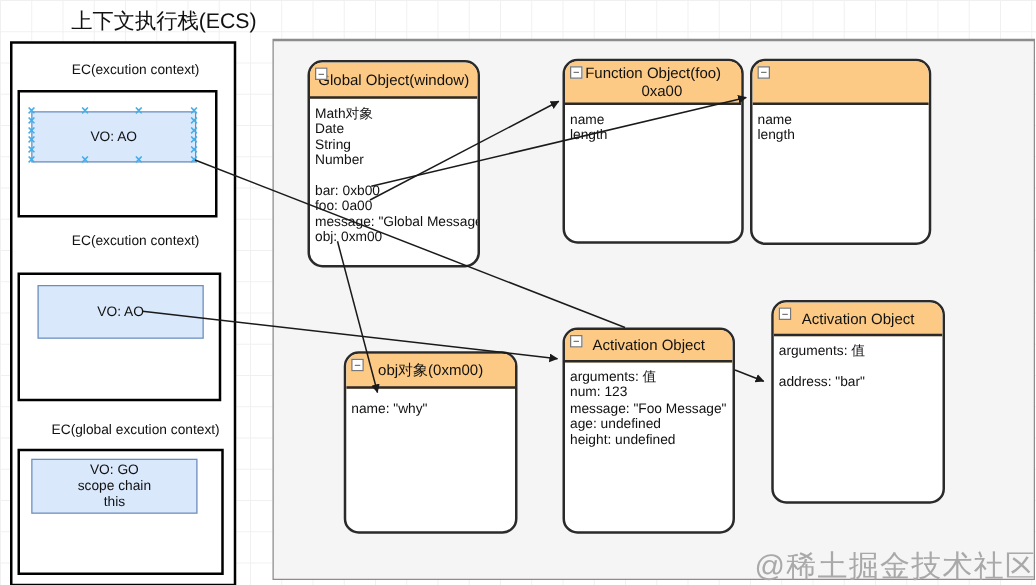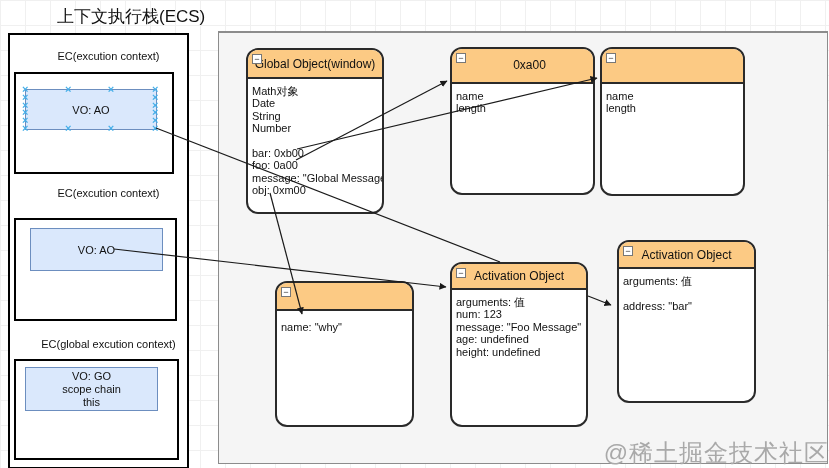--- a/index.html
+++ b/index.html
@@ -91,20 +91,21 @@
       <div class="bline">bar: 0xb00</div>
       <div class="bline">foo: 0a00</div>
       <div class="bline">message: "Global Message"</div>
       <div class="bline">obj: 0xm00</div>
     </div>
   </div>
 
   <div class="card" style="left:450px;top:47px;width:145px;height:148px;">
     <div class="card-header" style="height:33px;line-height:15px;">
       <span class="collapse">−</span>
+      <span>Function Object(foo)</span>
       <span class="hdr-sub">0xa00</span>
     </div>
     <div class="card-body">
       <div class="bline">name</div>
       <div class="bline">length</div>
     </div>
   </div>
 
   <div class="card" style="left:600px;top:47px;width:145px;height:149px;">
     <div class="card-header" style="height:33px;line-height:15px;">
@@ -112,20 +113,21 @@
     </div>
     <div class="card-body">
       <div class="bline">name</div>
       <div class="bline">length</div>
     </div>
   </div>
 
   <div class="card" style="left:275px;top:281px;width:139px;height:146px;">
     <div class="card-header" style="height:26px;">
       <span class="collapse">−</span>
+      <span>obj对象(0xm00)</span>
     </div>
     <div class="card-body" style="padding-top:10px;">
       <div class="bline">name: "why"</div>
     </div>
   </div>
 
   <div class="card" style="left:450px;top:262px;width:138px;height:165px;">
     <div class="card-header" style="height:24px;">
       <span class="collapse">−</span>
       <span>Activation Object</span>

